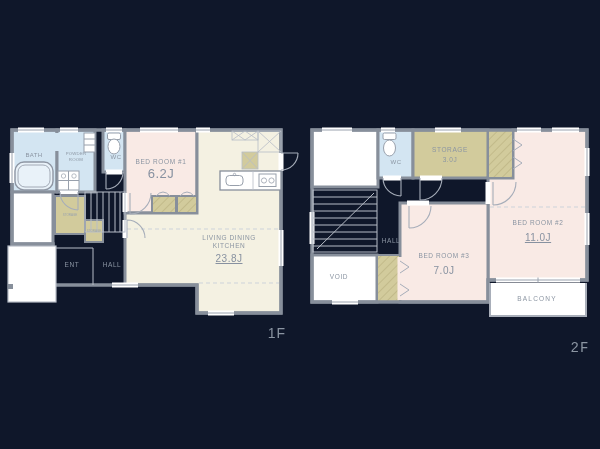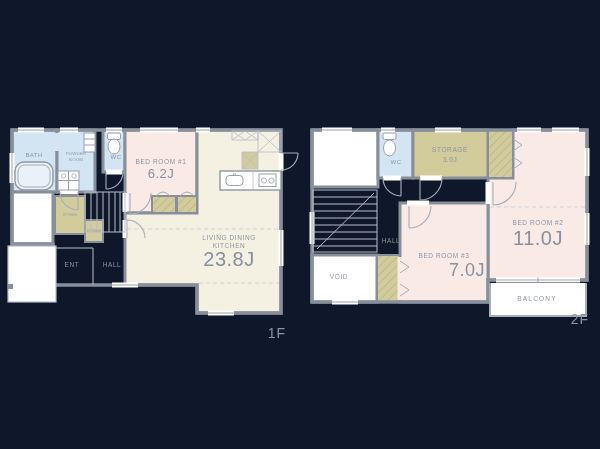--- a/index.html
+++ b/index.html
@@ -4,22 +4,22 @@
 <style>
   html,body{margin:0;padding:0;background:#ffffff;}
   .canvas{position:relative;width:600px;height:449px;background:#0f172a;overflow:hidden;
           font-family:"Liberation Sans", sans-serif;}
   .canvas svg{position:absolute;left:0;top:0;}
   .lbl{position:absolute;transform:translate(-50%,-50%);color:#8b95a2;letter-spacing:.6px;
        white-space:nowrap;text-align:center;line-height:1.2;}
   .s65{font-size:6.5px;}
   .s6{font-size:6px;letter-spacing:.4px;}
   .num{font-size:13px;letter-spacing:.5px;color:#8791a0;}
-  .num-lg{font-size:20px;}
-  .num-md{font-size:18px;margin-left:23px;}
+  .num-lg{font-size:10px;text-decoration:underline;}
+  .num-md{font-size:10px;}
   .flr{font-size:14px;color:#8b95a2;letter-spacing:1px;}
   .tiny{font-size:6px;transform:translate(-50%,-50%) scale(.5);color:#9aa3ae;letter-spacing:0;}
   .xtiny{font-size:6px;transform:translate(-50%,-50%) scale(.72);white-space:normal;width:40px;
          color:#8b95a2;letter-spacing:.3px;line-height:1.25;}
   .bal{letter-spacing:1.2px;}
 </style>
 </head>
 <body>
 
 <div class="canvas">
@@ -256,15 +256,15 @@
 <div class="lbl s6" style="left:396px;top:163px;">WC</div>
 <div class="lbl s65" style="left:450px;top:150px;">STORAGE</div>
 <div class="lbl s65" style="left:450px;top:160px;">3.0J</div>
 <div class="lbl s65" style="left:538px;top:223px;">BED ROOM #2</div>
 <div class="lbl num num-lg" style="left:538px;top:238px;">11.0J</div>
 <div class="lbl s65" style="left:444px;top:256px;">BED ROOM #3</div>
 <div class="lbl num num-md" style="left:444px;top:271px;">7.0J</div>
 <div class="lbl s65" style="left:391px;top:241px;">HALL</div>
 <div class="lbl s65" style="left:339px;top:277px;">VOID</div>
 <div class="lbl s65 bal" style="left:537px;top:299px;">BALCONY</div>
-<div class="lbl flr" style="left:580px;top:319px;">2F</div>
+<div class="lbl flr" style="left:580px;top:348px;font-family:Liberation Mono, monospace;">2F</div>
 
 </div>
 
 </body></html>

